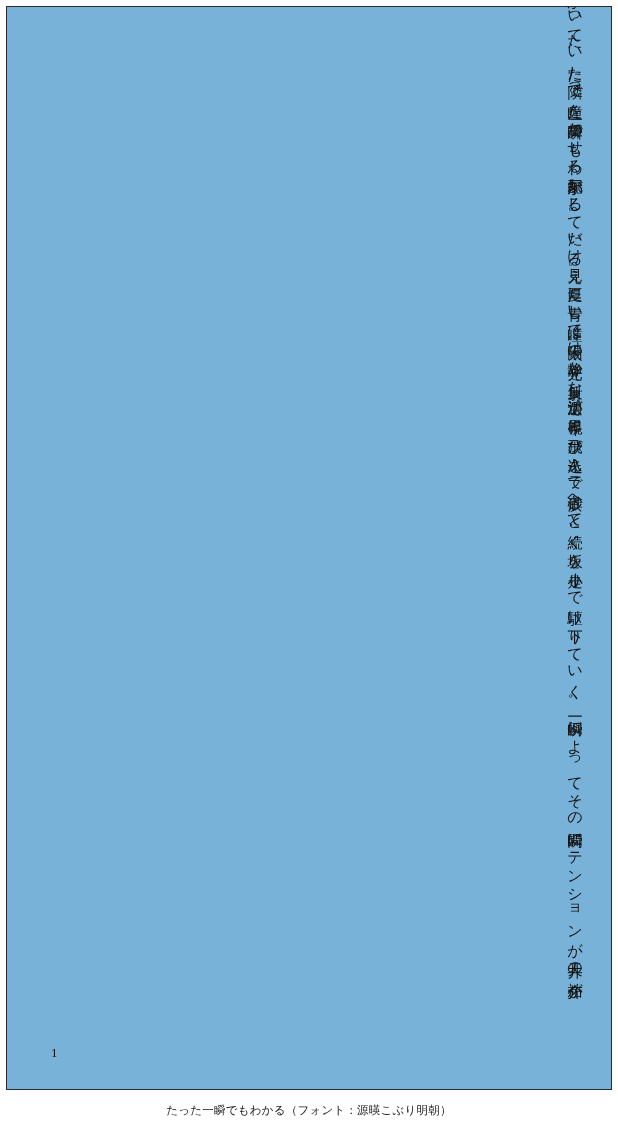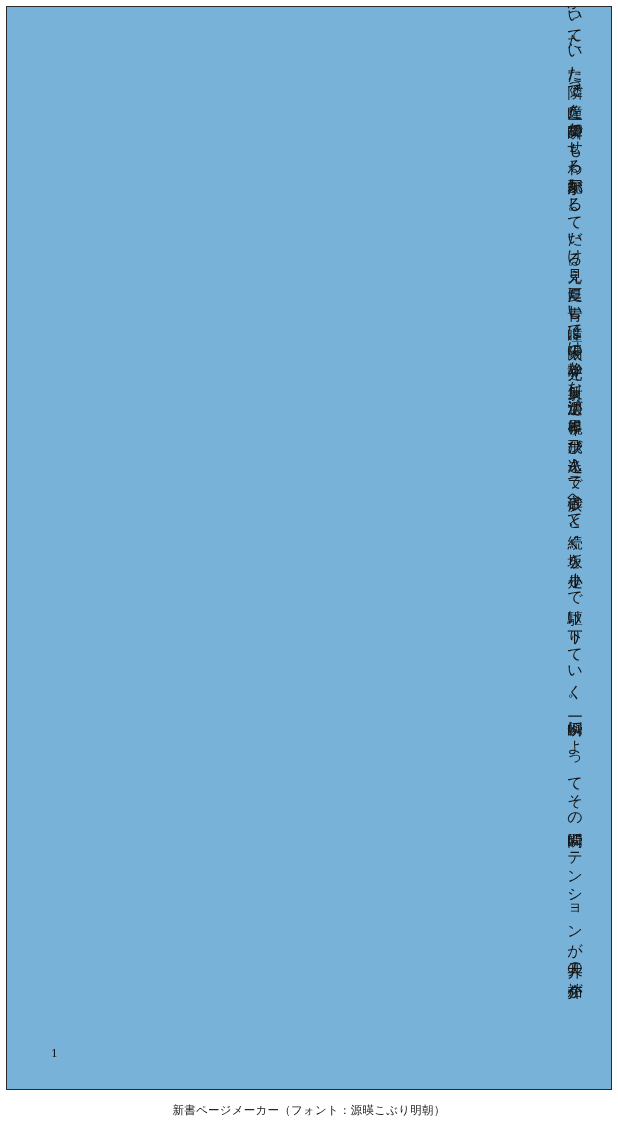--- a/index.html
+++ b/index.html
@@ -114,14 +114,14 @@
       <span class="tline">例によってその瞬間にテンションが天井の祐介が</span>
       <span class="tline">砂浜へと続く坂を小走りで駆け下りていく。一瞬</span>
       <span class="tline">だけ見えた青い瞳は太陽の光を反射してキラキラ</span>
       <span class="tline">と眩しかった、たった一瞬でもわかる。</span>
 
     </div>
 
     <div class="page-number">1</div>
   </div>
 
-  <div class="footer-caption">新書ページメーカー（フォント：源暎こぶり明朝）</div>
+  <div class="footer-caption">たった一瞬でもわかる（フォント：源暎こぶり明朝）</div>
 </div>
 
 </body></html>

